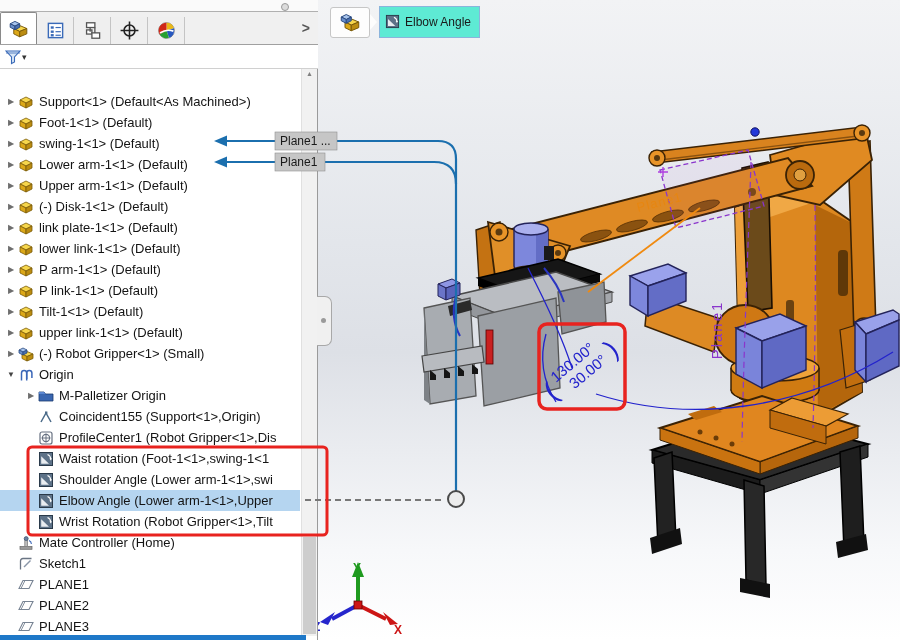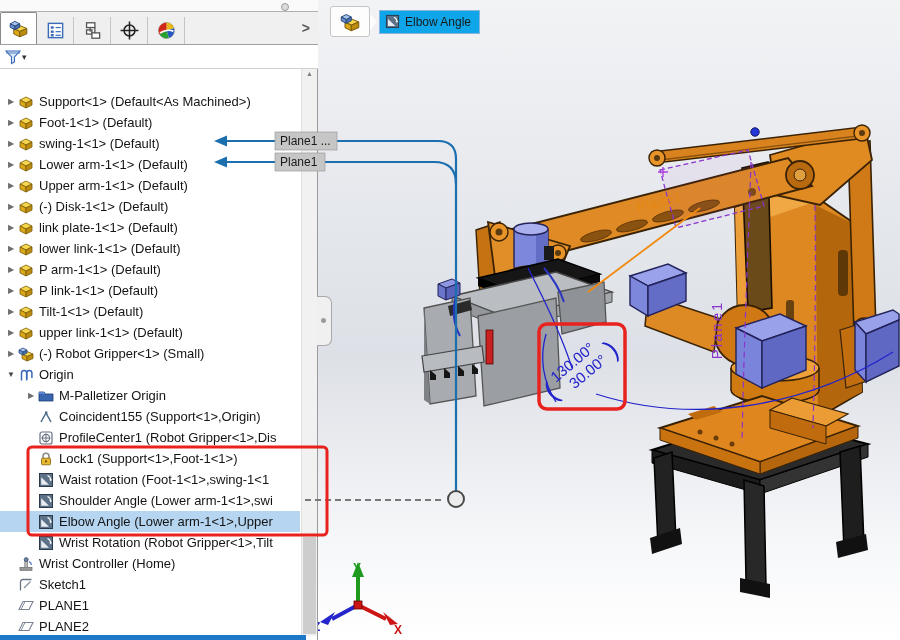--- a/index.html
+++ b/index.html
@@ -52,22 +52,22 @@
             border:1px solid #a8a8a8;border-left:none;border-radius:0 7px 7px 0;z-index:3;}
   #splitter::after{content:"";position:absolute;left:4px;top:21px;width:5px;height:5px;border-radius:50%;background:#9a9a9a;}
 
   
   #crumb{position:absolute;left:330px;top:6px;z-index:4;display:flex;align-items:center;}
   #crumb .box1{width:38px;height:29px;background:#fdfdfd;border:1px solid #c6c6c6;border-radius:3px;
                display:flex;align-items:center;justify-content:center;}
   #crumb .box1 svg{width:20px;height:20px;}
   #crumb .notch{width:0;height:0;border-left:7px solid #fdfdfd;border-top:8px solid transparent;
                 border-bottom:8px solid transparent;margin-right:2px;}
-  #crumb .box2{height:22px;background:#0ea5e9;border:1px solid #8ab4dc;display:flex;align-items:center;
-               padding:0 8px 0 5px;font-size:12px;color:#1a1a1a;}
+  #crumb .box2{height:22px;background:#5eead4;border:1px solid #8ab4dc;display:flex;align-items:flex-end;
+               padding:0 8px 8px 5px;font-size:12px;color:#1a1a1a;}
   #crumb .box2 svg{width:15px;height:15px;margin-right:5px;}
 </style>
 </head>
 <body>
 
 <svg width="0" height="0" style="position:absolute" aria-hidden="true">
   <defs>
     <symbol id="sym-part" viewBox="0 0 16 16">
       <polygon points="2,6 8,3 14,6 8,9" fill="#f6d64c" stroke="#7a5a08" stroke-width="0.8"></polygon>
       <polygon points="2,6 8,9 8,14 2,11" fill="#dca818" stroke="#7a5a08" stroke-width="0.8"></polygon>
@@ -486,58 +486,51 @@
       <div class="trow" style="--lv:1">
           <span class="arr n"></span>
           <svg class="ti">
             <use href="#sym-profilecenter" xlink:href="#sym-profilecenter"></use>
           </svg>
           <span class="tl">ProfileCenter1 (Robot Gripper&lt;1&gt;,Dis</span>
         </div>
       <div class="trow" style="--lv:1">
           <span class="arr n"></span>
           <svg class="ti">
-            <use href="#sym-lock" xlink:href="#sym-lock"></use>
-          </svg>
-          <span class="tl">Lock1 (Support&lt;1&gt;,Foot-1&lt;1&gt;)</span>
+            <use href="#sym-anglemate" xlink:href="#sym-anglemate"></use>
+          </svg>
+          <span class="tl">Waist rotation (Foot-1&lt;1&gt;,swing-1&lt;1</span>
         </div>
       <div class="trow" style="--lv:1">
           <span class="arr n"></span>
           <svg class="ti">
             <use href="#sym-anglemate" xlink:href="#sym-anglemate"></use>
           </svg>
-          <span class="tl">Waist rotation (Foot-1&lt;1&gt;,swing-1&lt;1</span>
+          <span class="tl">Shoulder Angle (Lower arm-1&lt;1&gt;,swi</span>
+        </div>
+      <div class="trow sel" style="--lv:1">
+          <span class="arr n"></span>
+          <svg class="ti">
+            <use href="#sym-anglemate" xlink:href="#sym-anglemate"></use>
+          </svg>
+          <span class="tl">Elbow Angle (Lower arm-1&lt;1&gt;,Upper</span>
         </div>
       <div class="trow" style="--lv:1">
           <span class="arr n"></span>
           <svg class="ti">
             <use href="#sym-anglemate" xlink:href="#sym-anglemate"></use>
           </svg>
-          <span class="tl">Shoulder Angle (Lower arm-1&lt;1&gt;,swi</span>
-        </div>
-      <div class="trow sel" style="--lv:1">
-          <span class="arr n"></span>
-          <svg class="ti">
-            <use href="#sym-anglemate" xlink:href="#sym-anglemate"></use>
-          </svg>
-          <span class="tl">Elbow Angle (Lower arm-1&lt;1&gt;,Upper</span>
-        </div>
-      <div class="trow" style="--lv:1">
-          <span class="arr n"></span>
-          <svg class="ti">
-            <use href="#sym-anglemate" xlink:href="#sym-anglemate"></use>
-          </svg>
           <span class="tl">Wrist Rotation (Robot Gripper&lt;1&gt;,Tilt</span>
         </div>
       <div class="trow" style="--lv:0">
           <span class="arr n"></span>
           <svg class="ti">
             <use href="#sym-matecontroller" xlink:href="#sym-matecontroller"></use>
           </svg>
-          <span class="tl">Wrist Controller (Home)</span>
+          <span class="tl">Mate Controller (Home)</span>
         </div>
       <div class="trow" style="--lv:0">
           <span class="arr n"></span>
           <svg class="ti">
             <use href="#sym-sketch" xlink:href="#sym-sketch"></use>
           </svg>
           <span class="tl">Sketch1</span>
         </div>
       <div class="trow" style="--lv:0">
           <span class="arr n"></span>

